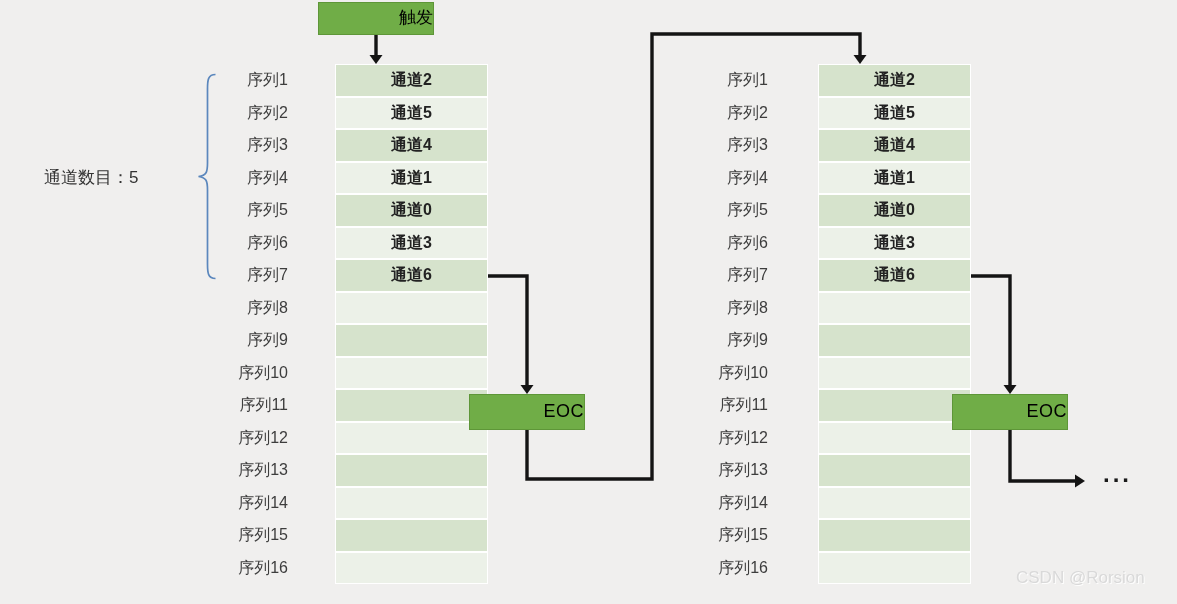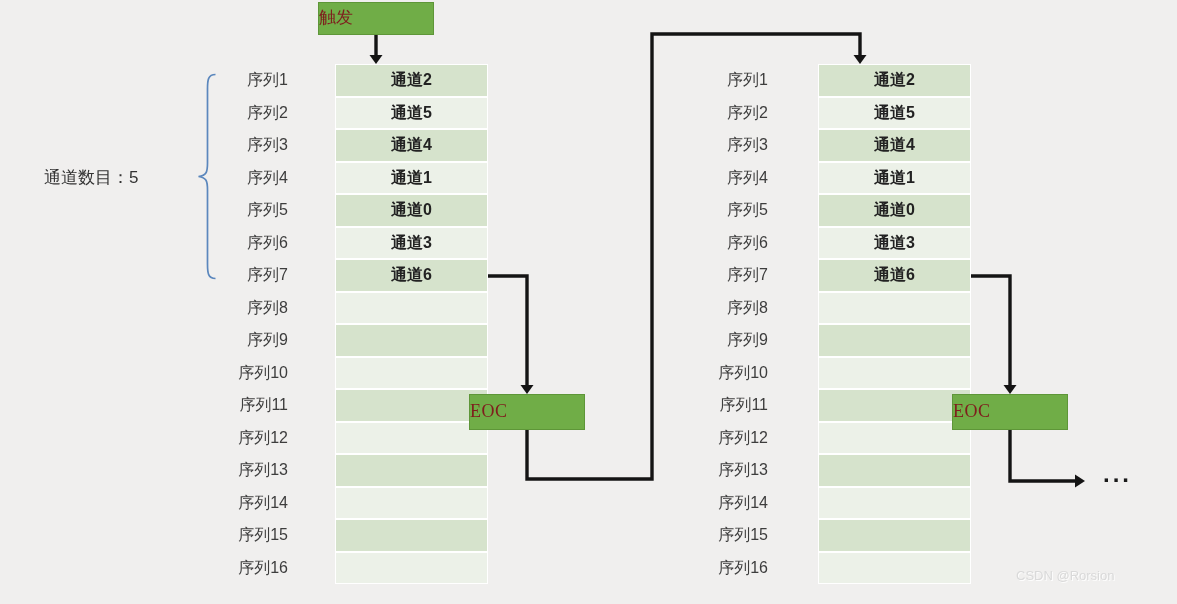--- a/index.html
+++ b/index.html
@@ -41,36 +41,35 @@
   .arrow-head { fill: var(--arrow); stroke: none; }
   .brace-path {
     stroke: var(--brace);
     stroke-width: 1.7;
     fill: none;
   }
   .green-box {
     position: absolute;
     background: var(--box-green);
     border: 1.5px solid var(--box-green-border);
-    color: #7f1d1d;
-    text-align: left;
+    color: #000000;
+    text-align: right;
   }
   .trigger-box {
     left: 318px; top: 2px;
     width: 116px; height: 33px;
     font-size: 17px;
     line-height: 30px;
   }
   .eoc-box {
     top: 394px;
     width: 116px; height: 36px;
     font-size: 18px;
     line-height: 33px;
     letter-spacing: 0.5px;
-    font-family: Liberation Serif, serif;
   }
   .eoc-first  { left: 469px; }
   .eoc-second { left: 952px; }
   .seq-table {
     position: absolute;
     top: 64px;
   }
   .seq-table-first  { left: 200px; }
   .seq-table-second { left: 680px; }
   .seq-row {
@@ -115,21 +114,21 @@
     left: 1103px; top: 460px;
     font-size: 24px;
     font-weight: bold;
     letter-spacing: 3px;
     color: #1a1a1a;
     line-height: 28px;
   }
   .watermark {
     position: absolute;
     left: 1016px; top: 568px;
-    font-size: 13px;
+    font-size: 17px;
     color: var(--watermark-text);
     text-shadow: 1px 1px 0 rgba(255,255,255,0.85);
     white-space: nowrap;
   }
 </style>
 </head>
 <body>
 
 <div class="canvas">
 

